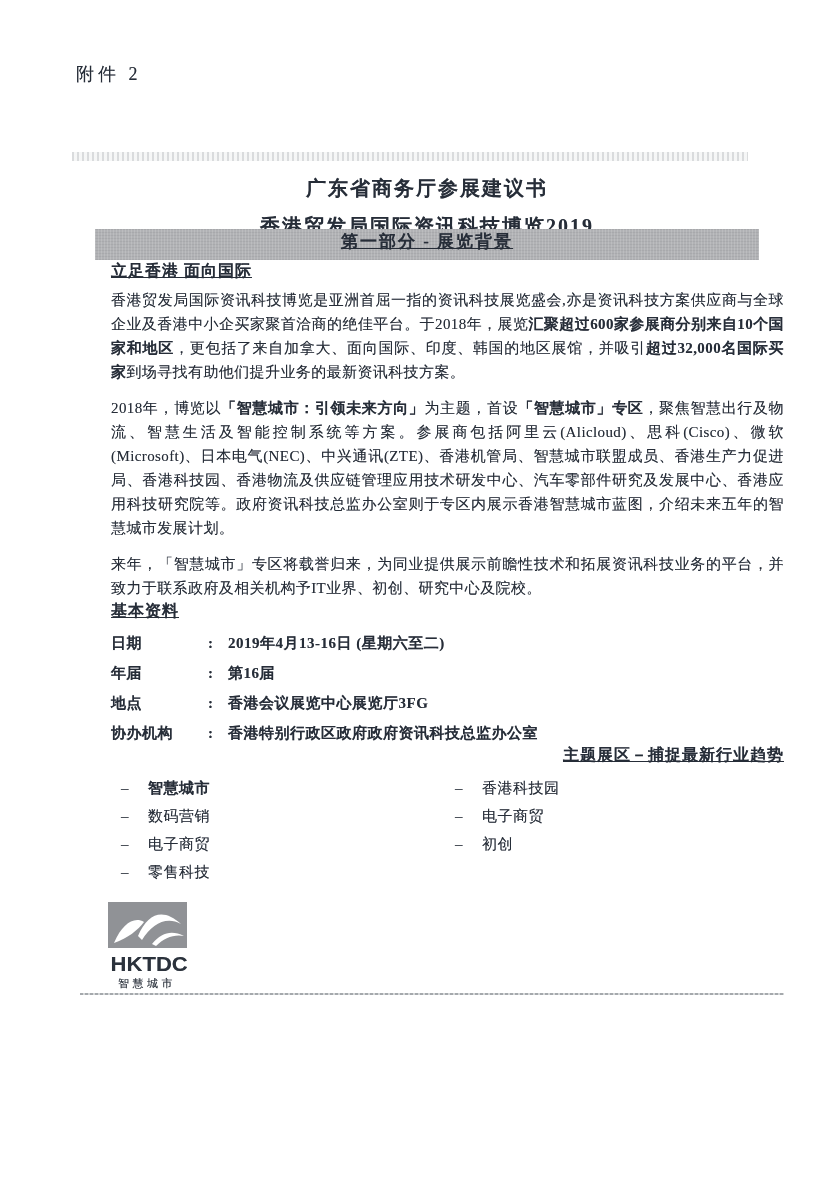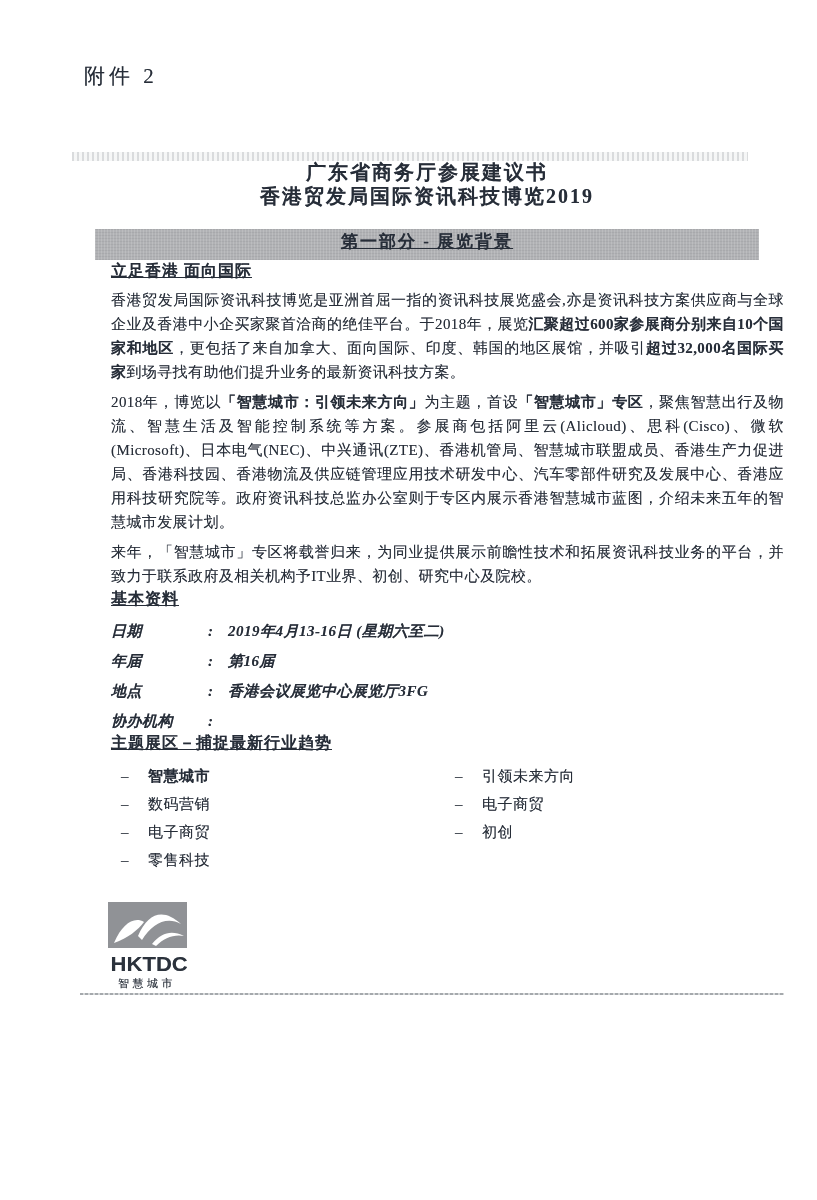--- a/index.html
+++ b/index.html
@@ -2,57 +2,57 @@
 <html><head>
 <meta charset="utf-8">
 <style>
   html,body{margin:0;padding:0;background:#ffffff;}
   .page{
     position:relative;width:817px;height:1200px;background:#ffffff;overflow:hidden;
     font-family:"Liberation Serif","DejaVu Serif",serif;
     color:#262d38;
     text-shadow:0 0 .4px rgba(35,42,54,.45);
   }
-  .attachment{position:absolute;left:84px;top:62px;font-size:21px;letter-spacing:4px;}
+  .attachment{position:absolute;left:76px;top:62px;font-size:18px;letter-spacing:4px;}
   .scan-band{
     position:absolute;left:72px;top:152px;width:676px;height:9px;
     background:repeating-linear-gradient(90deg,#d3d5d7 0 2px,#f4f5f5 2px 5px);
     opacity:.85;
   }
-  .title-wrap{position:absolute;left:95px;top:160px;width:664px;text-align:center;}
+  .title-wrap{position:absolute;left:95px;top:176px;width:664px;text-align:center;}
   .title1,.title2{font-weight:bold;font-size:20px;line-height:24px;letter-spacing:2px;margin:0;}
-  .title2{margin-top:0;}
+  .title2{margin-top:14px;}
   .section-bar{
     position:absolute;left:95px;top:229px;width:664px;height:31px;
     background:
       repeating-linear-gradient(90deg,rgba(255,255,255,.14) 0 1px,rgba(0,0,0,0) 1px 3px),
       repeating-linear-gradient(0deg,rgba(0,0,0,.05) 0 1px,rgba(0,0,0,0) 1px 3px),
       #b1b2b5;
     text-align:center;font-weight:bold;font-size:17px;line-height:25px;letter-spacing:2px;
   }
   .section-bar .u{text-decoration:underline;}
   .content{position:absolute;left:111px;top:260px;width:673px;}
   h3.sec{
     font-size:16px;font-weight:bold;text-decoration:underline;
     margin:0;line-height:22px;letter-spacing:1px;
   }
   p.body{
     font-size:15px;line-height:24px;text-align:justify;
     margin:6px 0 0 0;letter-spacing:.4px;
   }
-  p.body + p.body{}
+  p.body + p.body{margin-top:12px;}
   .b{font-weight:bold;}
   .info-head{margin-top:16px;}
   .info-rows{margin-top:10px;}
-  .info-row{display:flex;margin-top:8px;font-size:15px;line-height:22px;font-weight:bold;letter-spacing:.5px;font-style:italic;}
+  .info-row{display:flex;margin-top:8px;font-size:15px;line-height:22px;font-weight:bold;letter-spacing:.5px;}
   .info-label{width:97px;flex:0 0 97px;}
   .info-colon{width:20px;flex:0 0 20px;}
   .info-value{flex:1;}
   .info-value .line2{display:block;}
-  .zones-head{margin-top:34px;}
+  .zones-head{margin-top:34px;text-align:right;}
   .zone-cols{display:flex;margin-top:8px;}
   .zone-col{width:334px;flex:0 0 334px;}
   .zone-col.right{flex:1;width:auto;}
   .zone-item{display:flex;font-size:15px;line-height:28px;letter-spacing:.5px;}
   .zone-item .dash{width:27px;flex:0 0 27px;padding-left:10px;}
   .zone-item.bold-item .zlabel{font-weight:bold;}
   .logo{position:absolute;left:104px;top:902px;width:86px;text-align:center;}
   .logo-en{
     font-family:"Liberation Sans","DejaVu Sans",sans-serif;
     font-weight:bold;font-size:21px;line-height:21px;letter-spacing:0px;
@@ -104,20 +104,21 @@
       </div>
       <div class="info-row">
         <span class="info-label">地点</span>
         <span class="info-colon">:</span>
         <span class="info-value">香港会议展览中心展览厅3FG</span>
       </div>
       <div class="info-row">
         <span class="info-label">协办机构</span>
         <span class="info-colon">:</span>
         <span class="info-value">
+          <span class="line2">香港特别行政区政府政府资讯科技总监办公室</span>
         </span>
       </div>
     </div>
 
     <h3 class="sec zones-head">主题展区－捕捉最新行业趋势</h3>
     <div class="zone-cols">
       <div class="zone-col">
         <div class="zone-item bold-item">
           <span class="dash">–</span>
           <span class="zlabel">智慧城市</span>
@@ -131,21 +132,21 @@
           <span class="zlabel">电子商贸</span>
         </div>
         <div class="zone-item">
           <span class="dash">–</span>
           <span class="zlabel">零售科技</span>
         </div>
       </div>
       <div class="zone-col right">
         <div class="zone-item">
           <span class="dash">–</span>
-          <span class="zlabel">引领未来方向</span>
+          <span class="zlabel">香港科技园</span>
         </div>
         <div class="zone-item">
           <span class="dash">–</span>
           <span class="zlabel">电子商贸</span>
         </div>
         <div class="zone-item">
           <span class="dash">–</span>
           <span class="zlabel">初创</span>
         </div>
       </div>

